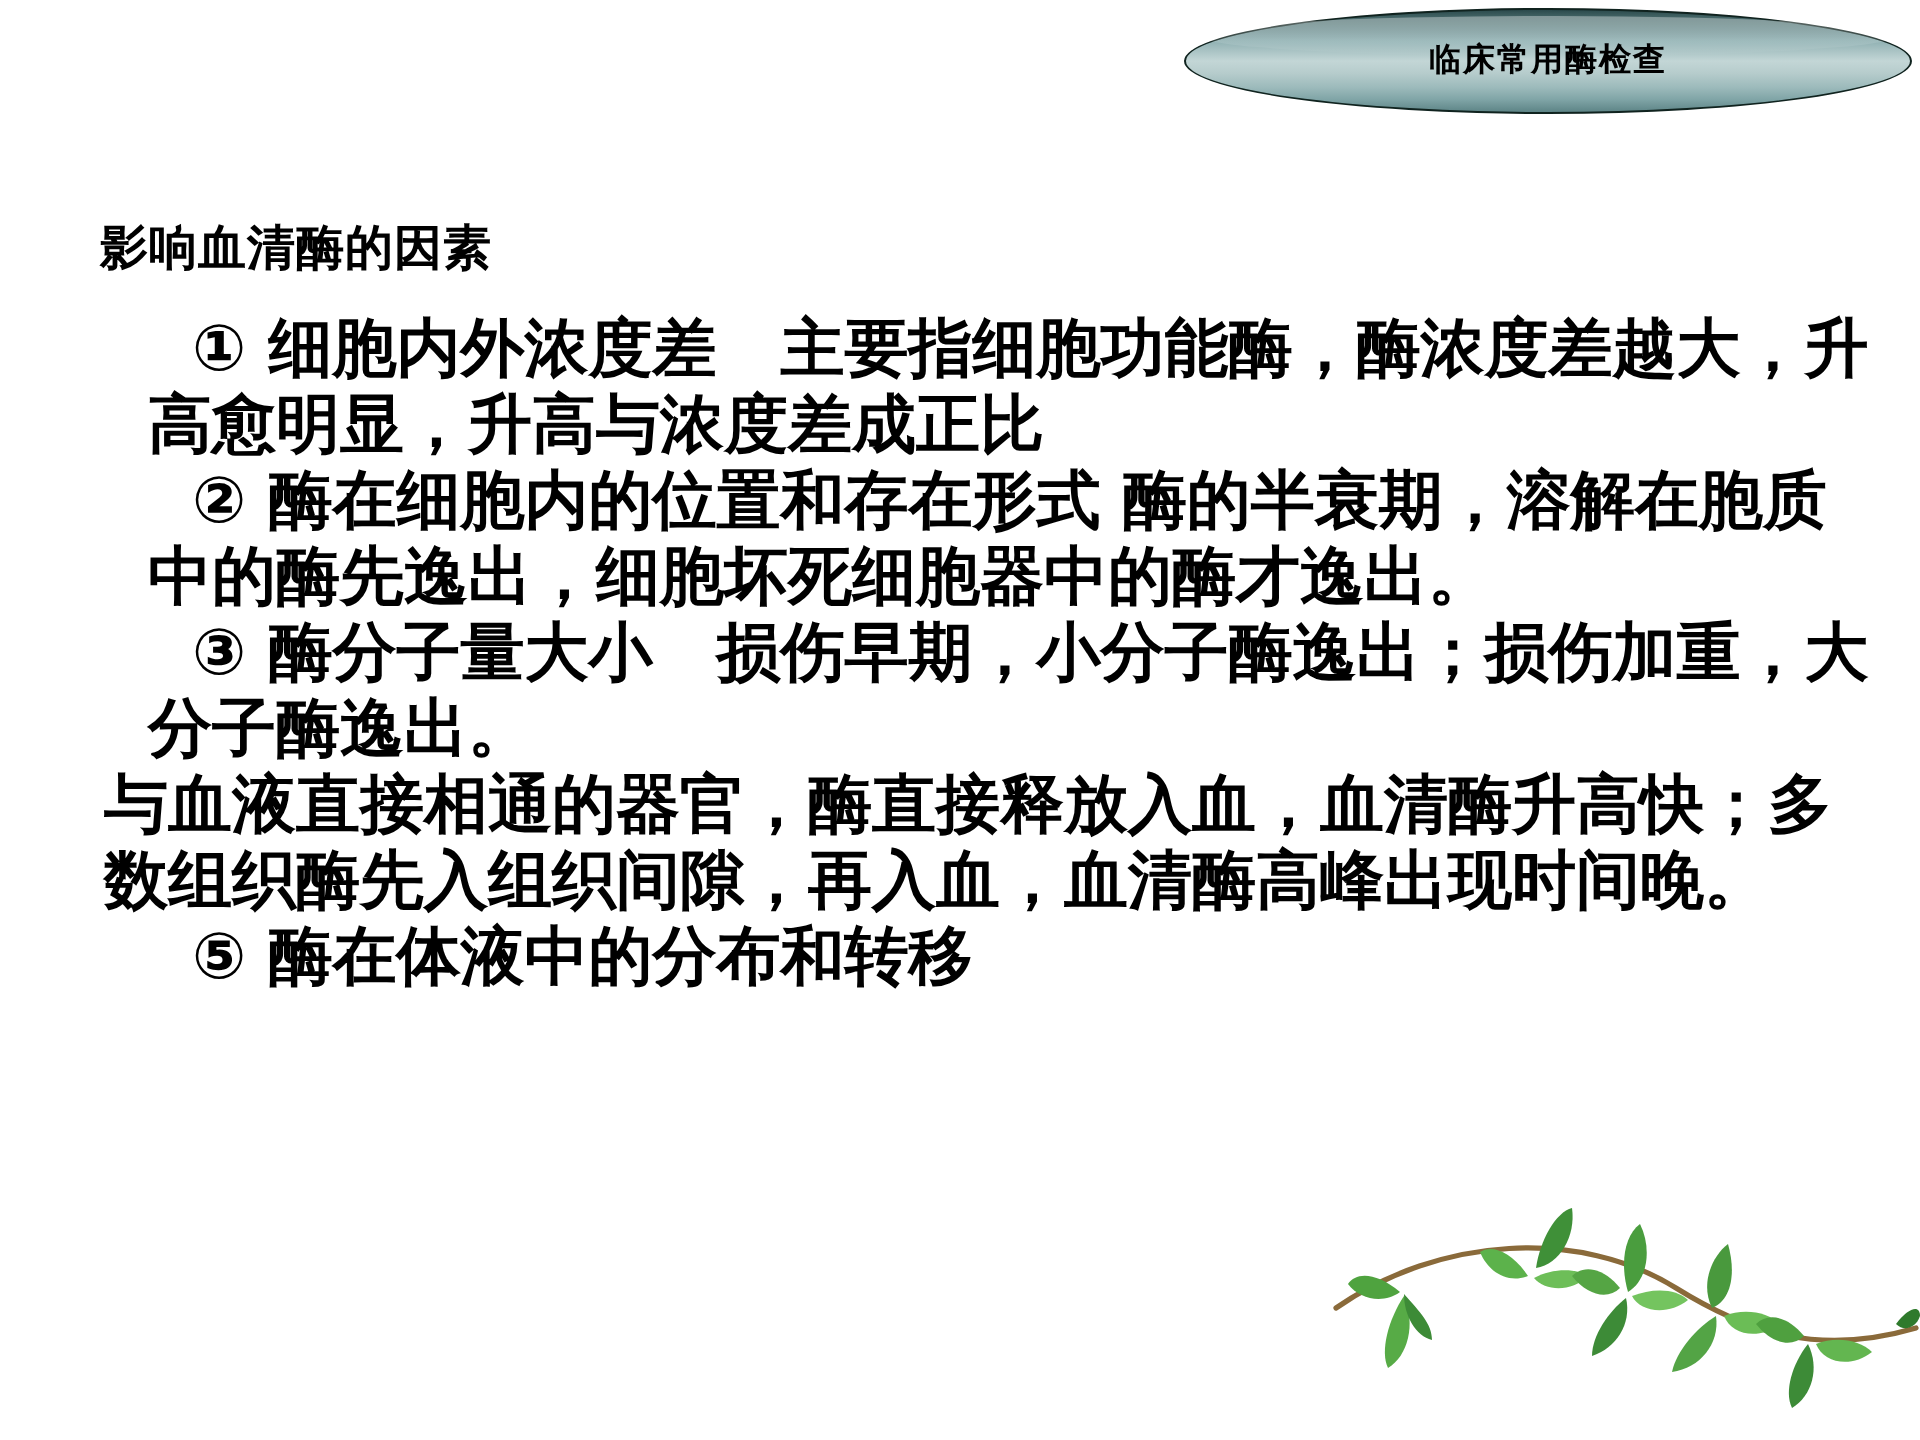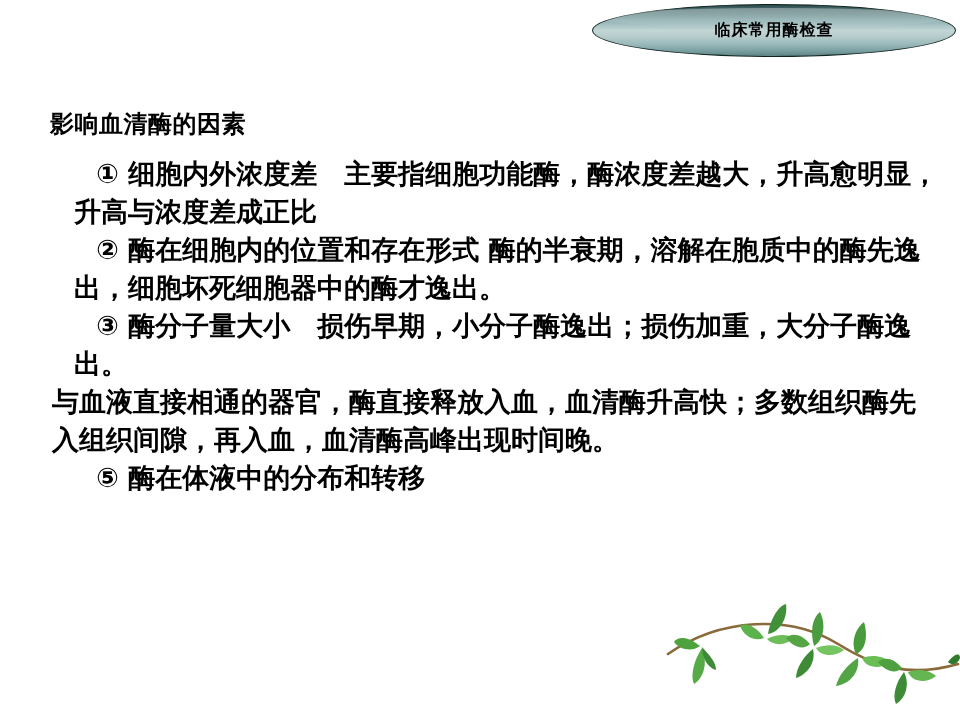--- a/index.html
+++ b/index.html
@@ -91,21 +91,21 @@
     letter-spacing: 0.5px;
     white-space: nowrap;
     margin-top: 34px;
   }
 
   .body-block {
     position: absolute;
     left: 52px;
     top: 155px;
     width: 890px;
-    font-size: 27px;
+    font-size: 32px;
     font-weight: bold;
     color: #000000;
     line-height: 38px;
     letter-spacing: 0px;
   }
   .para {
     margin: 0;
     padding: 0;
     text-indent: 22px;
     padding-left: 22px;

